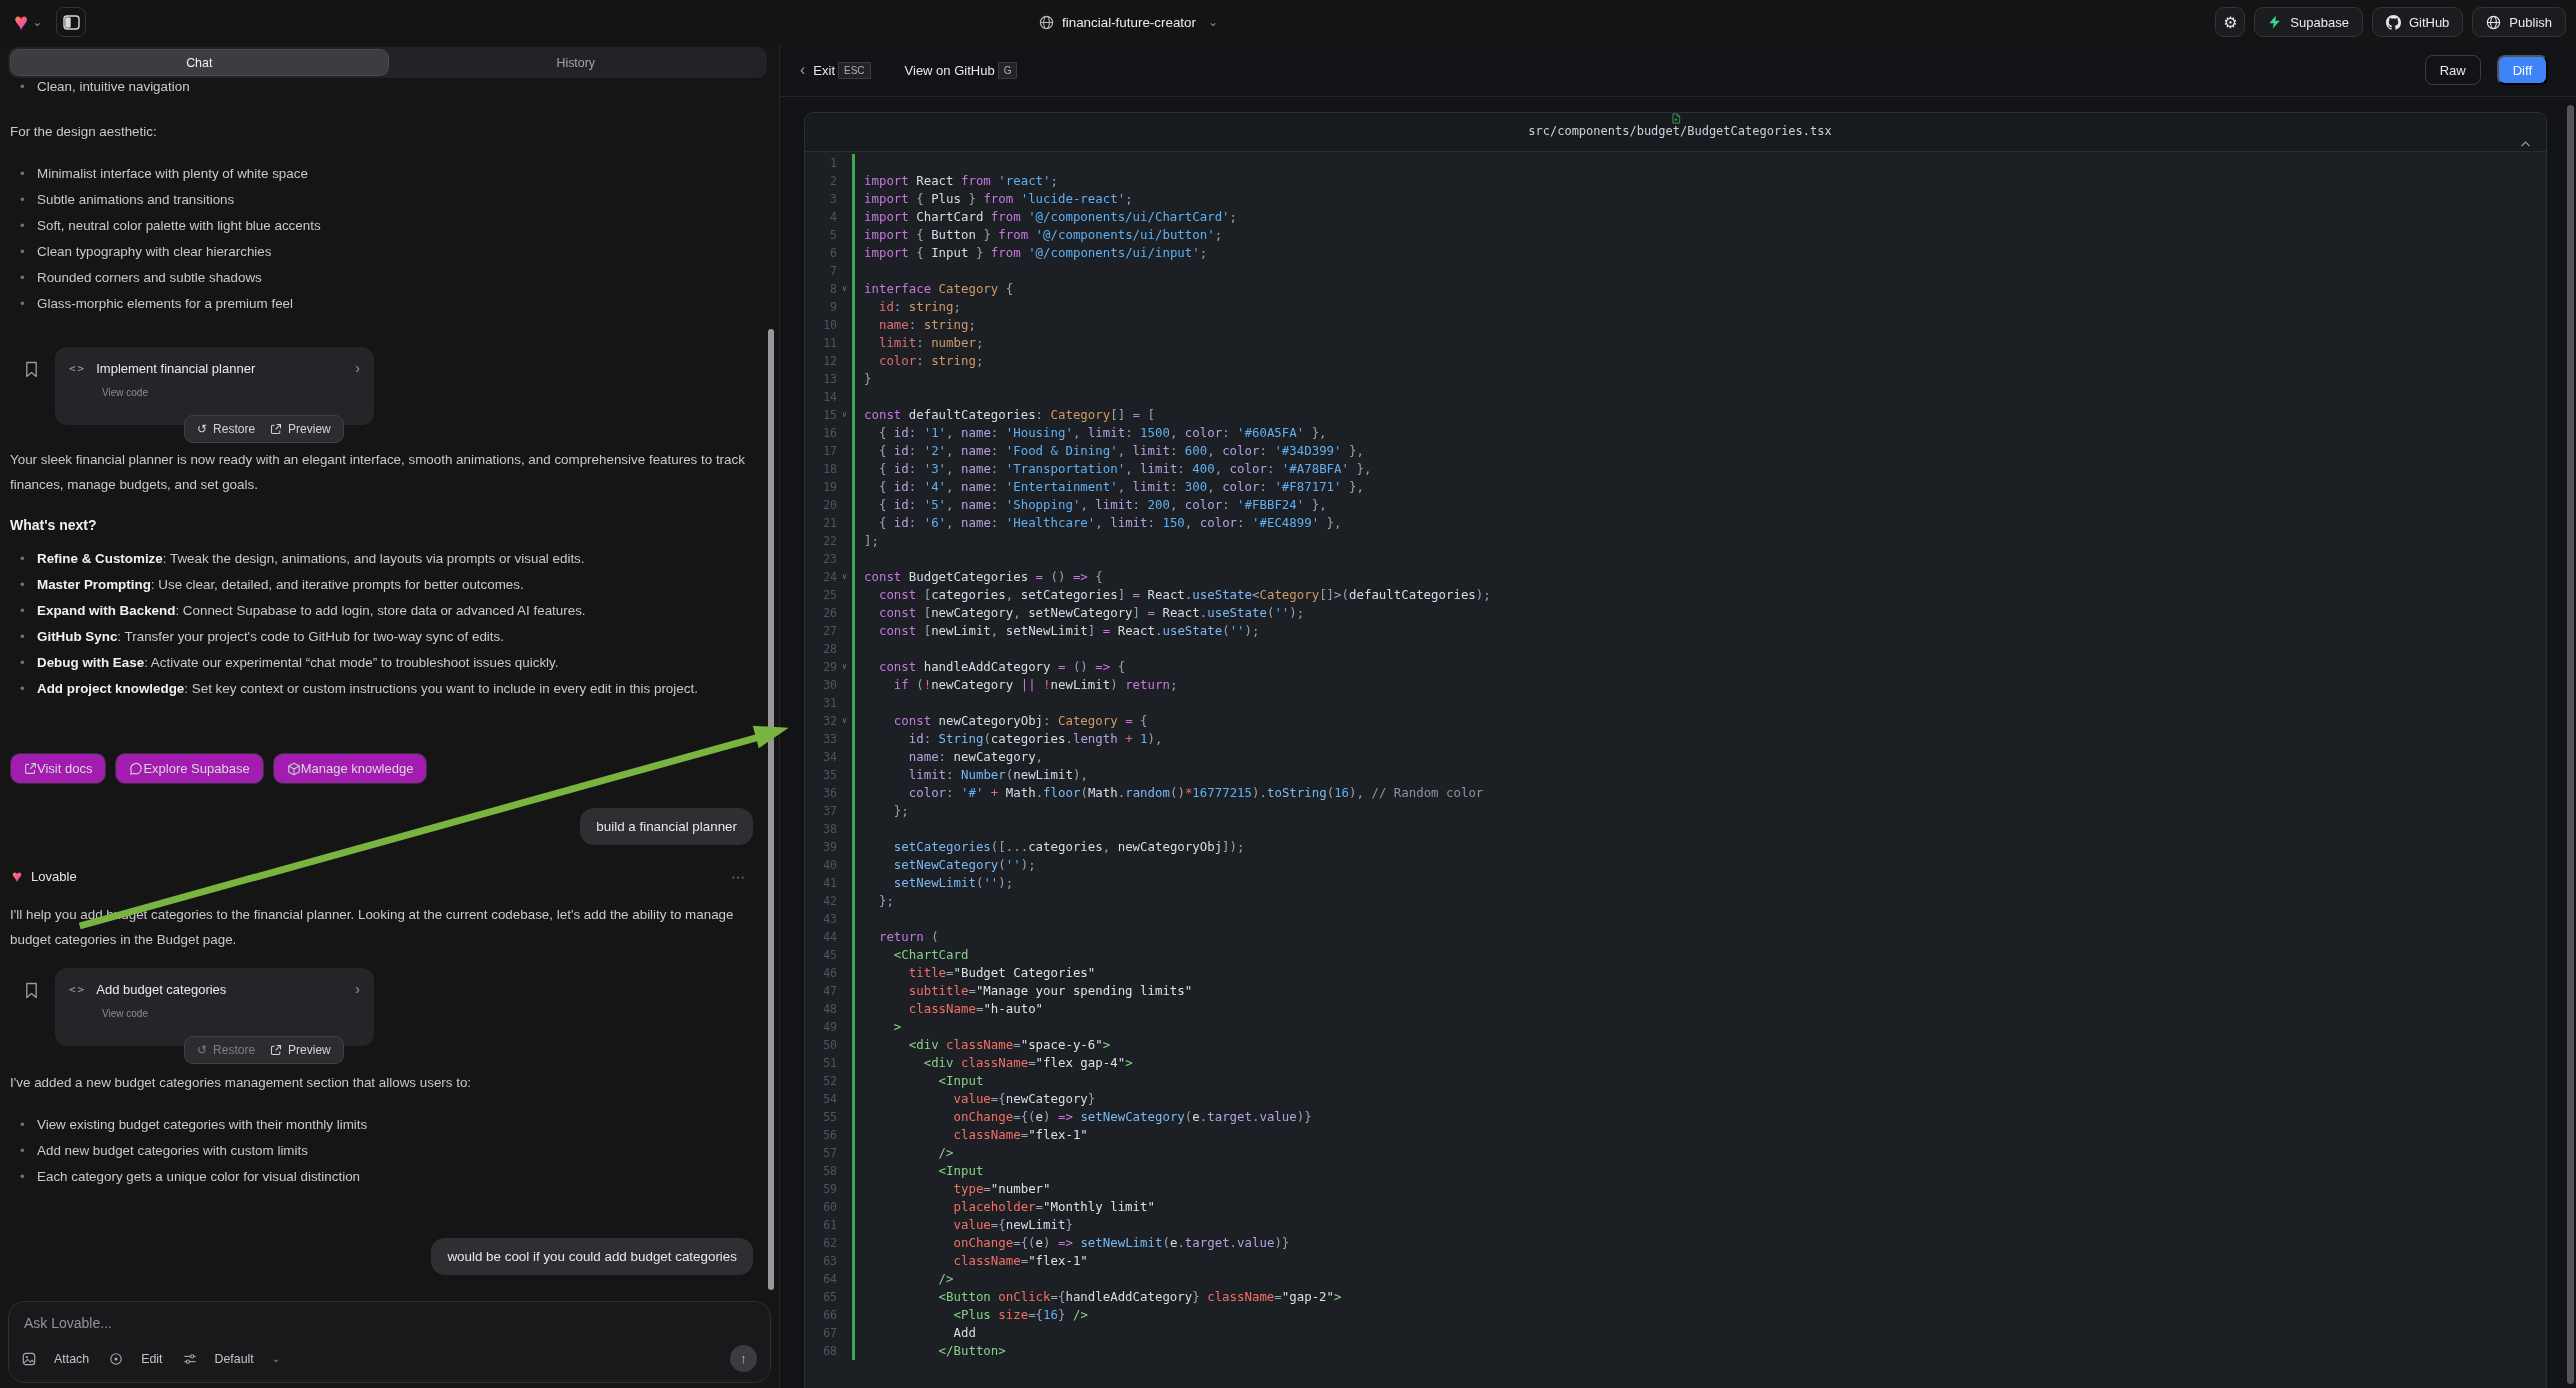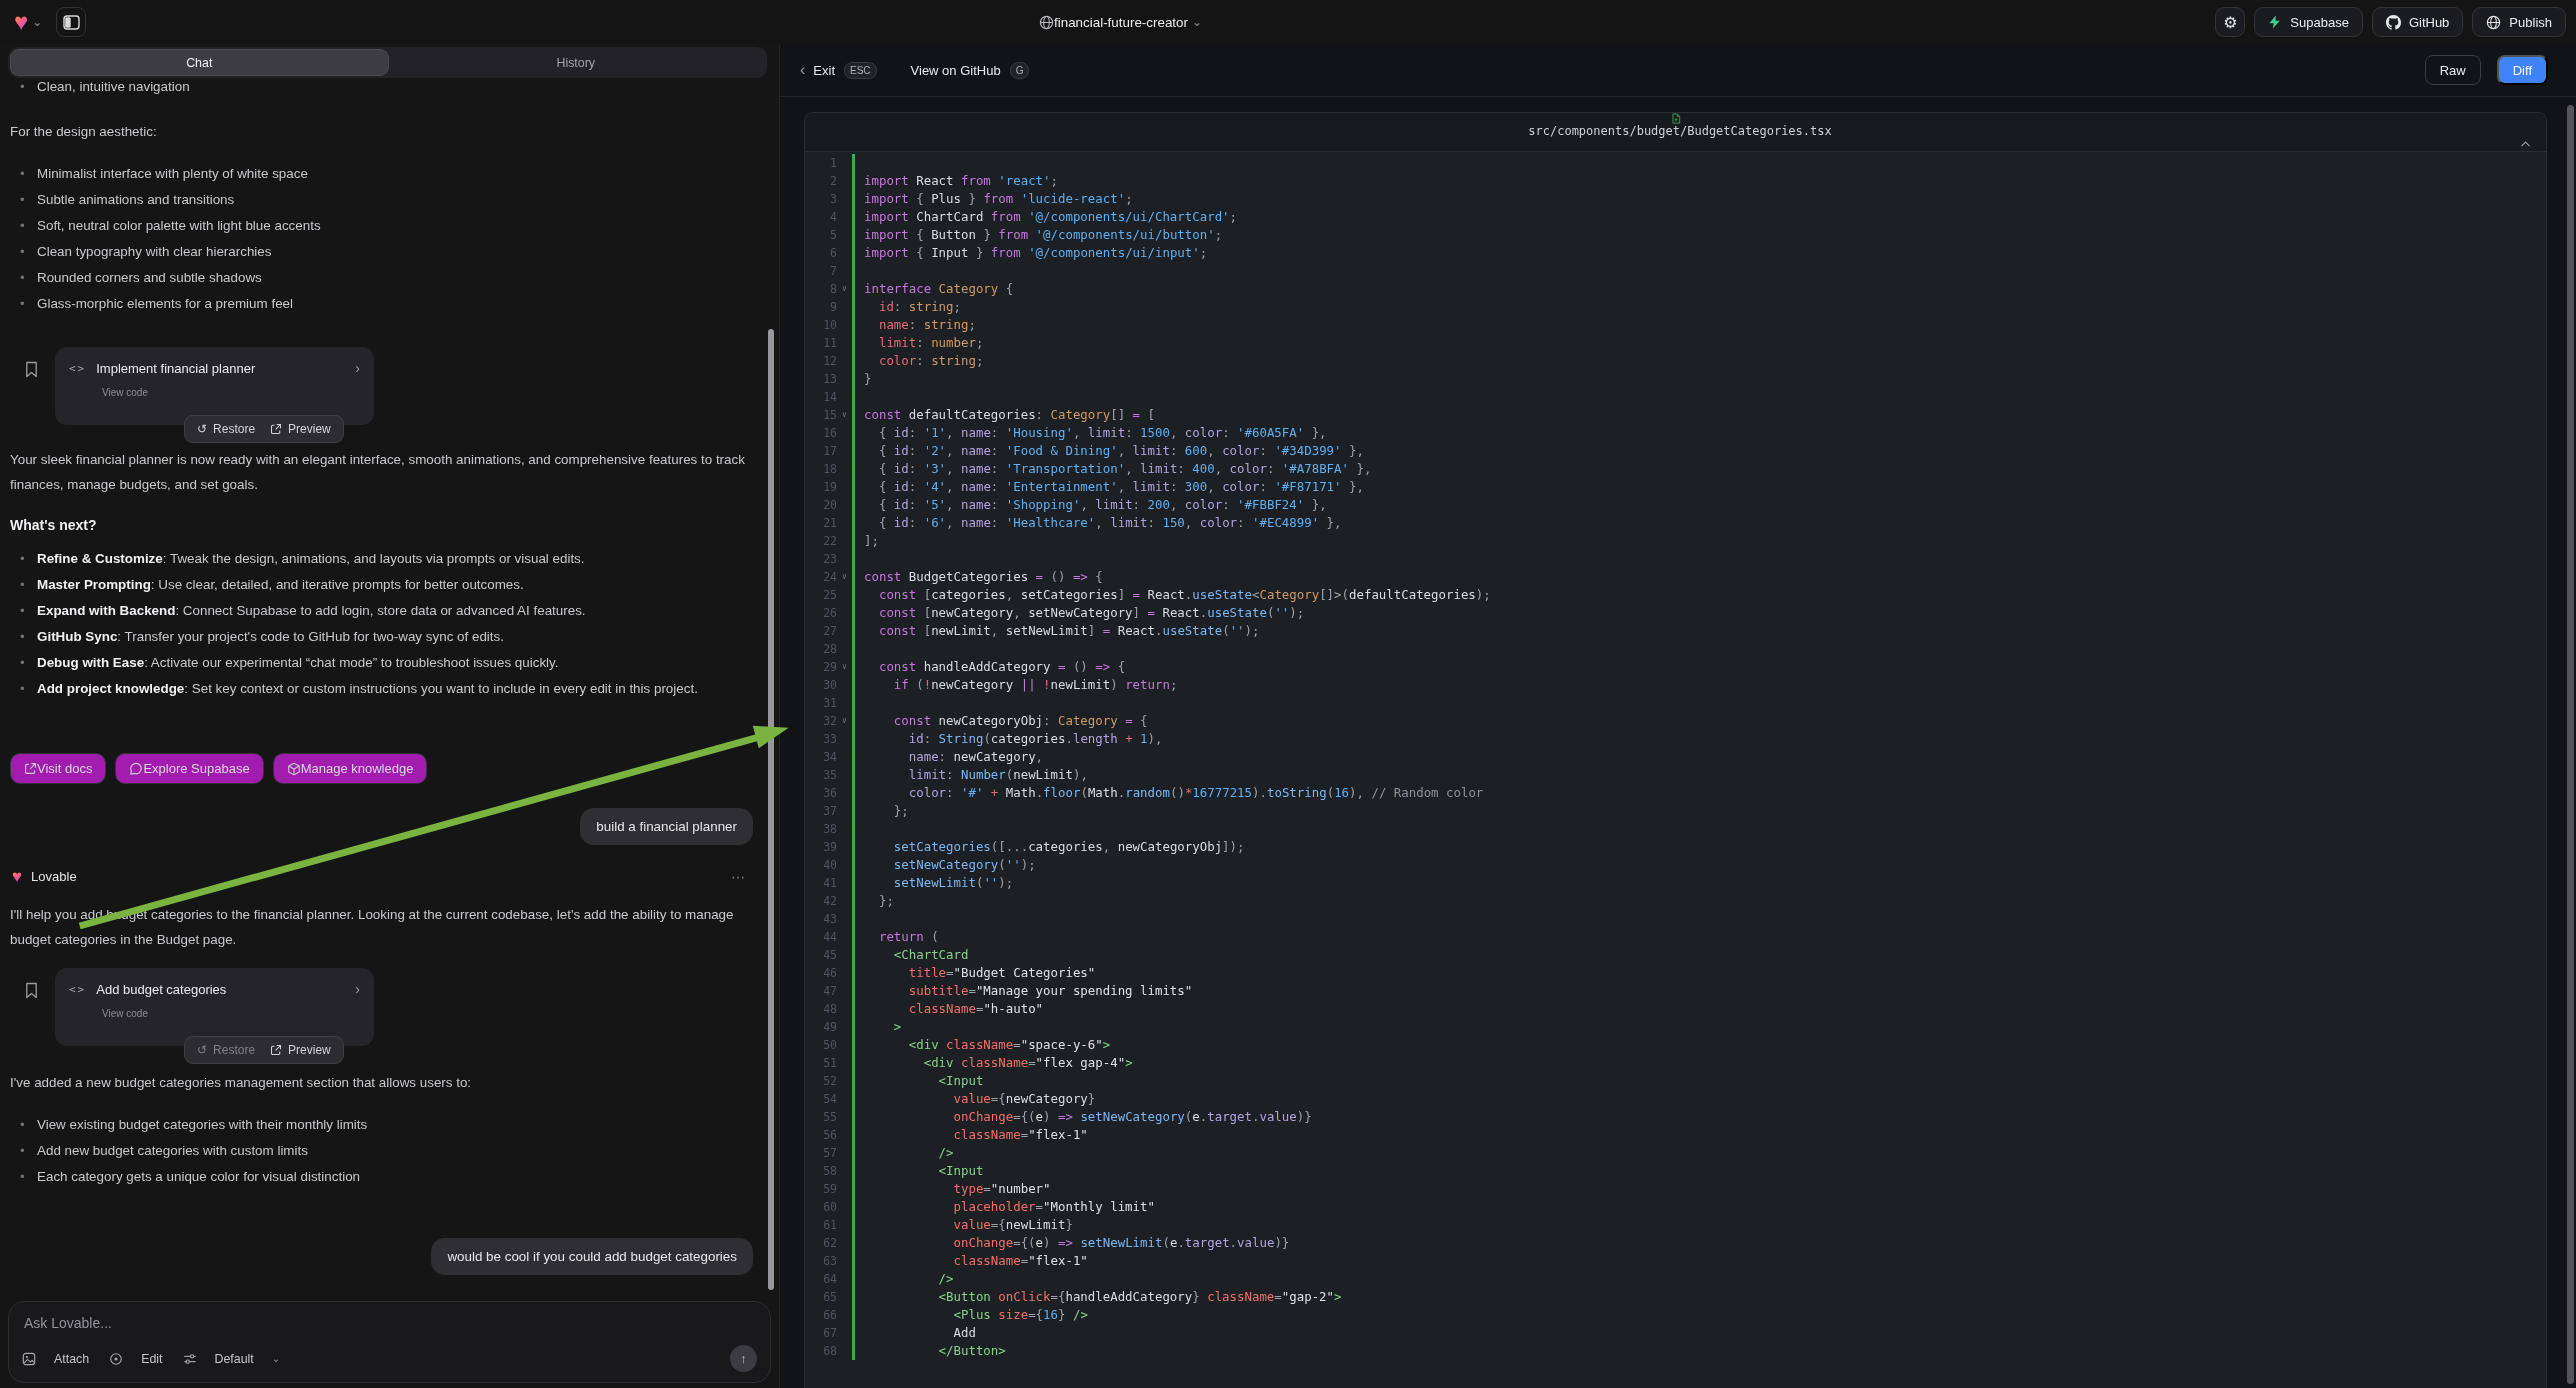--- a/index.html
+++ b/index.html
@@ -6,21 +6,21 @@
   html,body { width:2576px; height:1388px; }
   body { background:#141415; font-family:"Liberation Sans",sans-serif; color:#d6d6d9; overflow:hidden; position:relative; }
   svg { display:block; }
 
   
   #topbar { position:absolute; top:0; left:0; width:2576px; height:44px; background:#141415; display:flex; align-items:center; }
   .heart { font-size:24px; line-height:1; background:linear-gradient(135deg,#ffa13e 5%,#ff5c7c 48%,#9b4dff 95%); -webkit-background-clip:text; background-clip:text; color:transparent; margin-left:14px; }
   .tiny-chev { color:#8b8b90; font-size:12px; margin-left:4px; }
   .icon-btn { display:flex; align-items:center; justify-content:center; border:1px solid #333338; border-radius:8px; background:transparent; }
   #panel-toggle { width:30px; height:30px; margin-left:14px; }
-  #topbar-center { position:absolute; left:1039px; top:0; height:44px; display:flex; align-items:center; }
+  #topbar-center { position:absolute; left:1039px; top:0; height:44px; display:flex; align-items:center; gap:8px; }
   #topbar-center .proj { color:#ececf0; font-size:13.4px; font-weight:500; }
   #topbar-right { position:absolute; right:10px; top:7px; display:flex; gap:9px; align-items:center; }
   .top-btn { height:30px; display:flex; align-items:center; gap:8px; padding:0 13px; border:1px solid #333339; border-radius:9px; background:#1b1c1f; color:#ececef; font-size:13px; }
   #gear-btn { width:30px; height:30px; padding:0; color:#e3e3e7; font-size:16px; }
 
   
   #chat { position:absolute; left:0; top:44px; width:779px; bottom:0; background:#151516; }
   #tabs { position:absolute; left:8px; top:3px; width:759px; height:31px; background:#232327; border-radius:10px; display:flex; padding:3px; }
   .tab { flex:1; display:flex; align-items:center; justify-content:center; font-size:12.4px; color:#a3a3a9; border-radius:8px; }
   .tab.active { background:#3c3c41; color:#f1f1f3; box-shadow:0 0 0 1px #4a4a50; }
@@ -56,21 +56,21 @@
   #composer .row { position:absolute; left:13px; right:13px; bottom:10px; display:flex; align-items:center; gap:20px; font-size:12.4px; color:#c4c4c9; }
   #composer .cbtn { display:flex; align-items:center; gap:18px; }
   #send { margin-left:auto; width:27px; height:27px; border-radius:50%; background:#3b3b41; color:#c0c0c6; display:flex; align-items:center; justify-content:center; font-size:13px; }
   #chat-scroll { position:absolute; right:5px; top:285px; width:6px; height:961px; background:#98989c; border-radius:3px; }
 
   
   #codepanel { position:absolute; left:779px; top:44px; right:0; bottom:0; background:#121317; border-left:1px solid #242529; }
   #code-header { height:53px; display:flex; align-items:center; padding:0 28px 0 20px; border-bottom:1px solid #232428; }
   #code-header .lchev { color:#9a9aa0; font-size:16px; margin-right:8px; }
   #code-header .hlabel { color:#e8e8eb; font-size:13px; }
-  kbd { background:#222328; border:1px solid #3a3b41; border-radius:8px; font-size:10px; color:#aeb0b6; padding:2px 5px; font-family:"Liberation Sans",sans-serif; text-transform:uppercase; margin-left:9px; }
+  kbd { background:#222328; border:1px solid #3a3b41; border-radius:1px; font-size:10px; color:#aeb0b6; padding:2px 5px; font-family:"Liberation Sans",sans-serif; text-transform:uppercase; margin-left:3px; }
   #code-header .grp2 { margin-left:34px; display:flex; align-items:center; }
   #hdr-right { margin-left:auto; display:flex; gap:16px; }
   .hbtn { height:30px; padding:0 14px; border-radius:8px; font-size:13px; display:flex; align-items:center; }
   .hbtn.raw { border:1px solid #3a3d43; color:#e8e8ec; background:transparent; }
   .hbtn.diff { background:#3f83f8; color:#ffffff; }
 
   #filecard { position:absolute; left:24px; right:29px; top:68px; bottom:-10px; background:#1c1f24; border:1px solid #2b2e35; border-radius:9px; overflow:hidden; }
   #filecard-header { height:39px; background:#171a1f; border-bottom:1px solid #2a2d33; display:flex; align-items:center; padding:0 14px;flex-direction:column; }
   #filecard-header .fpath { font-family:"DejaVu Sans Mono",monospace; font-size:12px; color:#ccd2da; margin-left:9px; }
   #filecard-header .collapse { margin-left:auto; color:#9aa0a8; }

